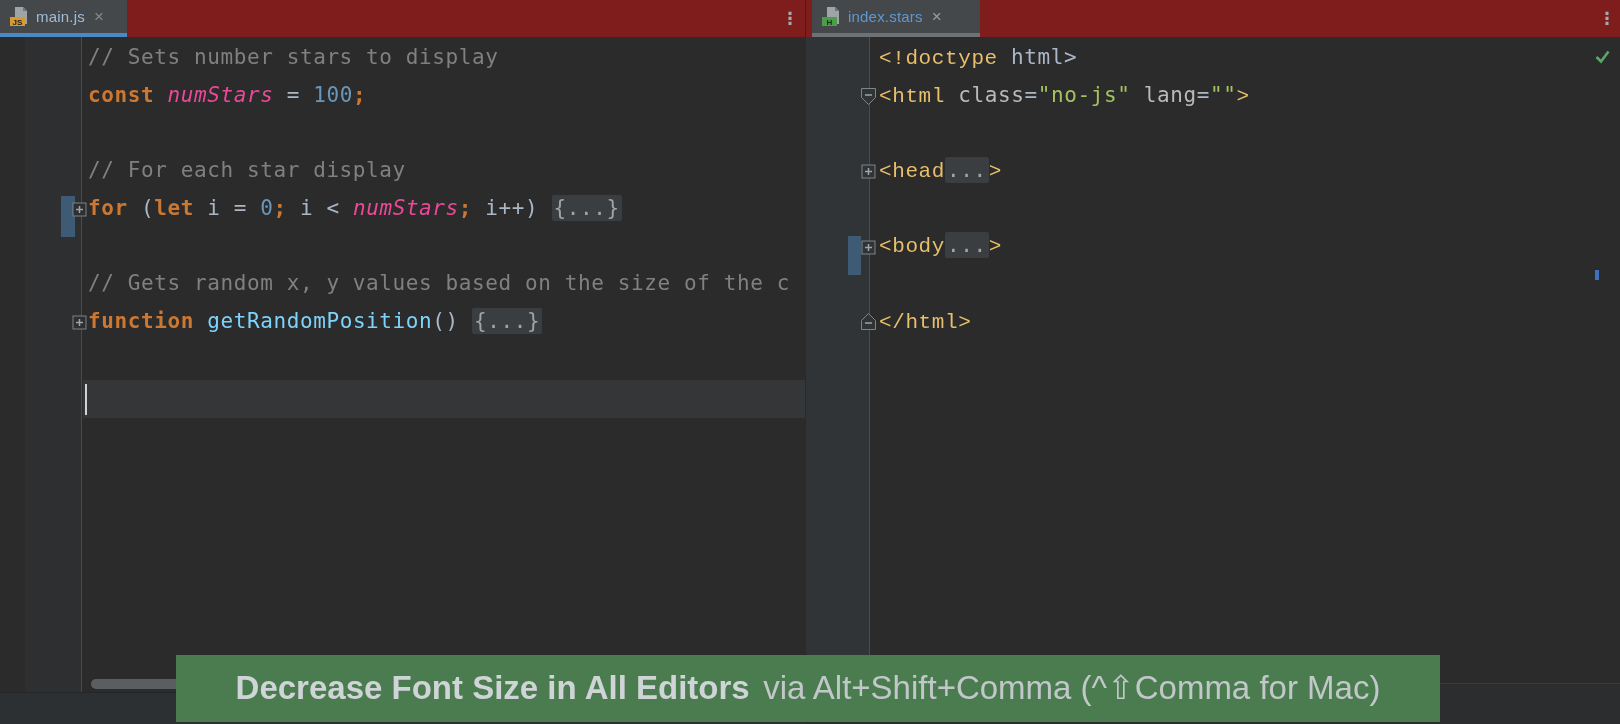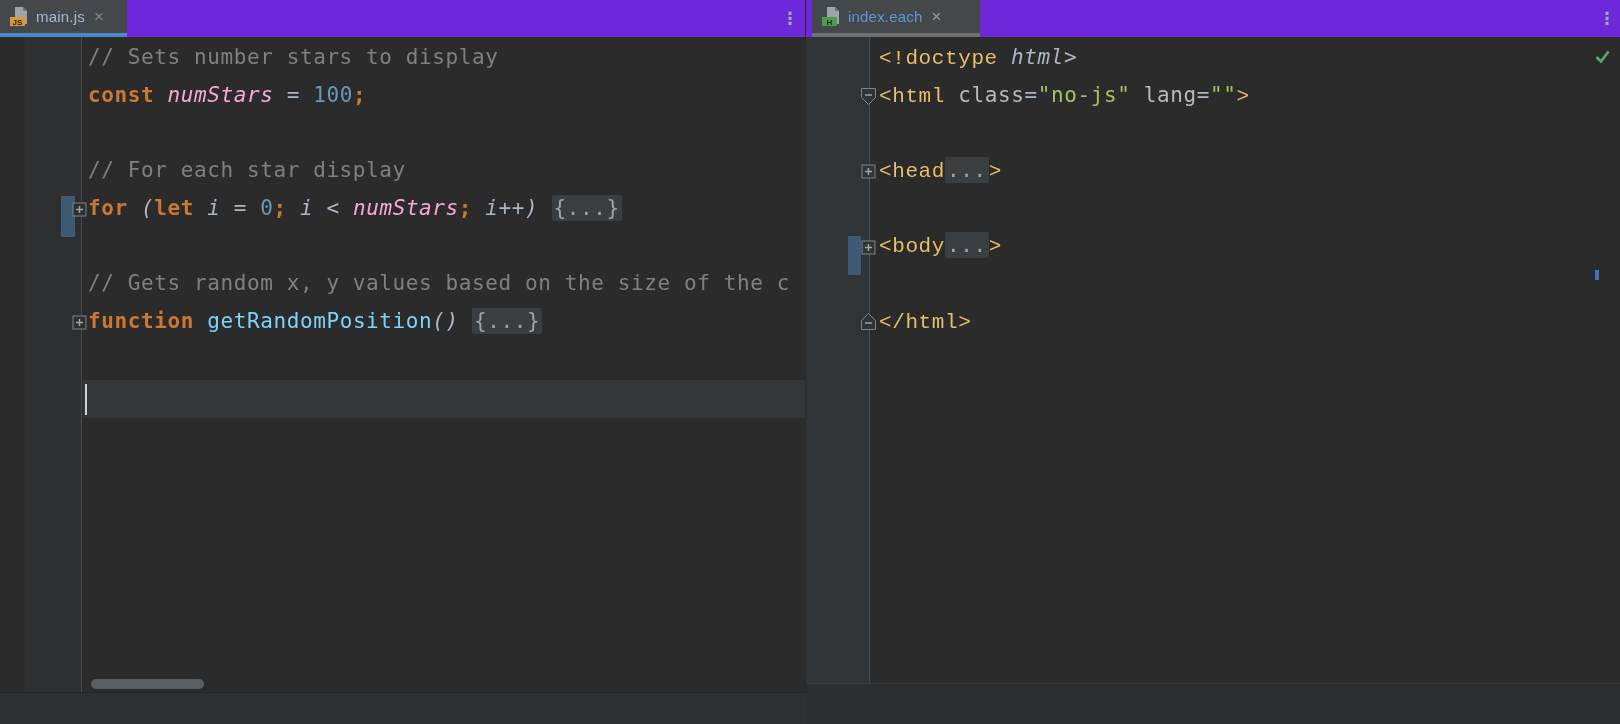--- a/index.html
+++ b/index.html
@@ -1,21 +1,21 @@
 <!DOCTYPE html>
 <html><head>
 <meta charset="utf-8">
 <style>
   * { margin:0; padding:0; box-sizing:border-box; }
   html,body { width:1620px; height:724px; background:#202224; overflow:hidden; }
   #app { position:relative; width:1620px; height:724px; background:#2b2b2b;
          font-family:"Liberation Sans", sans-serif; }
 
   
-  .tabbar { position:absolute; left:0; top:0; width:1620px; height:37px; background:#6d28d9; }
+  .tabbar { position:absolute; left:0; top:0; width:1620px; height:37px; background:#7f1d1d; }
   .tab { position:absolute; top:0; height:33px; display:flex; align-items:center; gap:7px;
          padding:0 10px 0 9px; background:#44484b; cursor:pointer; }
   .tab .underline { position:absolute; left:0; right:0; top:33px; height:4px; }
   .tab-label { font-size:15px; letter-spacing:.2px; }
   .tab-close { font-size:17px; line-height:1; margin-left:2px; }
   .kebab { position:absolute; top:4px; width:18px; height:28px; color:#A8ABAD;
            font-size:17px; font-weight:bold; text-align:center; line-height:28px; cursor:pointer;
            font-family:"DejaVu Sans", sans-serif; }
   .pane-divider { position:absolute; top:0; width:1px; height:724px; background:#27292b; }
 
@@ -28,23 +28,23 @@
   #editor-right .gutter { left:0; width:64px; background:#313437; border-right:1px solid #4a4d4f; }
 
   .code { position:absolute; top:2px; font-family:"DejaVu Sans Mono", monospace;
           font-size:21px; letter-spacing:.6px; white-space:pre; }
   #editor-left  .code { left:63px; width:732px; overflow:hidden; }
   #editor-right .code { left:73px; width:720px; overflow:hidden; }
   .code-line { height:37.7px; line-height:37.7px; }
 
   .tk-comment { color:#808080; }
   .tk-kw      { color:#CC7832;font-weight:bold; }
-  .tk-var     { color:#f9a8d4; font-style:italic; }
+  .tk-var     { color:#ec4899; font-style:italic; }
   .tk-num     { color:#6897BB; }
-  .tk-plain   { color:#A9B7C6;font-style:italic; }
+  .tk-plain   { color:#A9B7C6; }
   .tk-fn      { color:#7dd3fc; }
   .tk-tag     { color:#E8BF6A;font-family:Liberation Mono, monospace; }
   .tk-attr    { color:#BABABA; }
   .tk-str     { color:#A5C261; }
   .tk-fold    { background:#3b3e40; color:#9DA4AA; border-radius:2px; padding:1px 2px; cursor:pointer; }
 
   .caret-line { position:absolute; left:58px; top:343px; width:748px; height:38px; background:#343638; }
   .caret { position:absolute; left:60px; top:347px; width:2px; height:31px; background:#D0D2D6; }
 
   .fold-marker { position:absolute; cursor:pointer; }
@@ -89,21 +89,21 @@
 
     <div class="kebab" style="left:781px;">⋮</div>
 
     <div class="tab" style="left:812px;width:168px;">
       <svg width="20" height="21">
         <path d="M6 1 h8 l4 4 v13 h-12 z" fill="#9FA4A8"></path>
         <path d="M14 1 l4 4 h-4 z" fill="#6E7478"></path>
         <rect x="1" y="11" width="15" height="9" fill="#4C9C4C"></rect>
         <text x="8.5" y="18.5" font-size="8" font-weight="bold" fill="#16301a" text-anchor="middle" font-family="Liberation Sans">H</text>
       </svg>
-      <span class="tab-label" style="color:#5F97D3;">index.each</span>
+      <span class="tab-label" style="color:#5F97D3;">index.stars</span>
       <span class="tab-close" style="color:#9b9ea1;">×</span>
       <span class="underline" style="background:#6E7275;"></span>
     </div>
 
     <div class="kebab" style="left:1598px;">⋮</div>
   </div>
 
   <div class="editor" id="editor-left">
     <div class="gutter"></div>
     <div class="caret-line"></div>
@@ -158,14 +158,18 @@
 
     <svg class="check-icon" style="left:787px; top:10px;" viewBox="0 0 19 19">
       <path d="M3.5 10 L8 14.5 L15.5 4.5" fill="none" stroke="#59A869" stroke-width="2.6"></path>
     </svg>
     <div class="stripe-mark" style="left:789px; top:233px;"></div>
   </div>
 
   <div id="strip-left"></div>
   <div id="strip-right"></div>
 
+  <div id="banner">
+    <span class="hl">Decrease Font Size in All Editors</span>
+    <span class="rest">&nbsp;<span>via Alt+Shift+Comma (^⇧Comma for Mac)</span></span>
+  </div>
 
 </div>
 
 </body></html>

